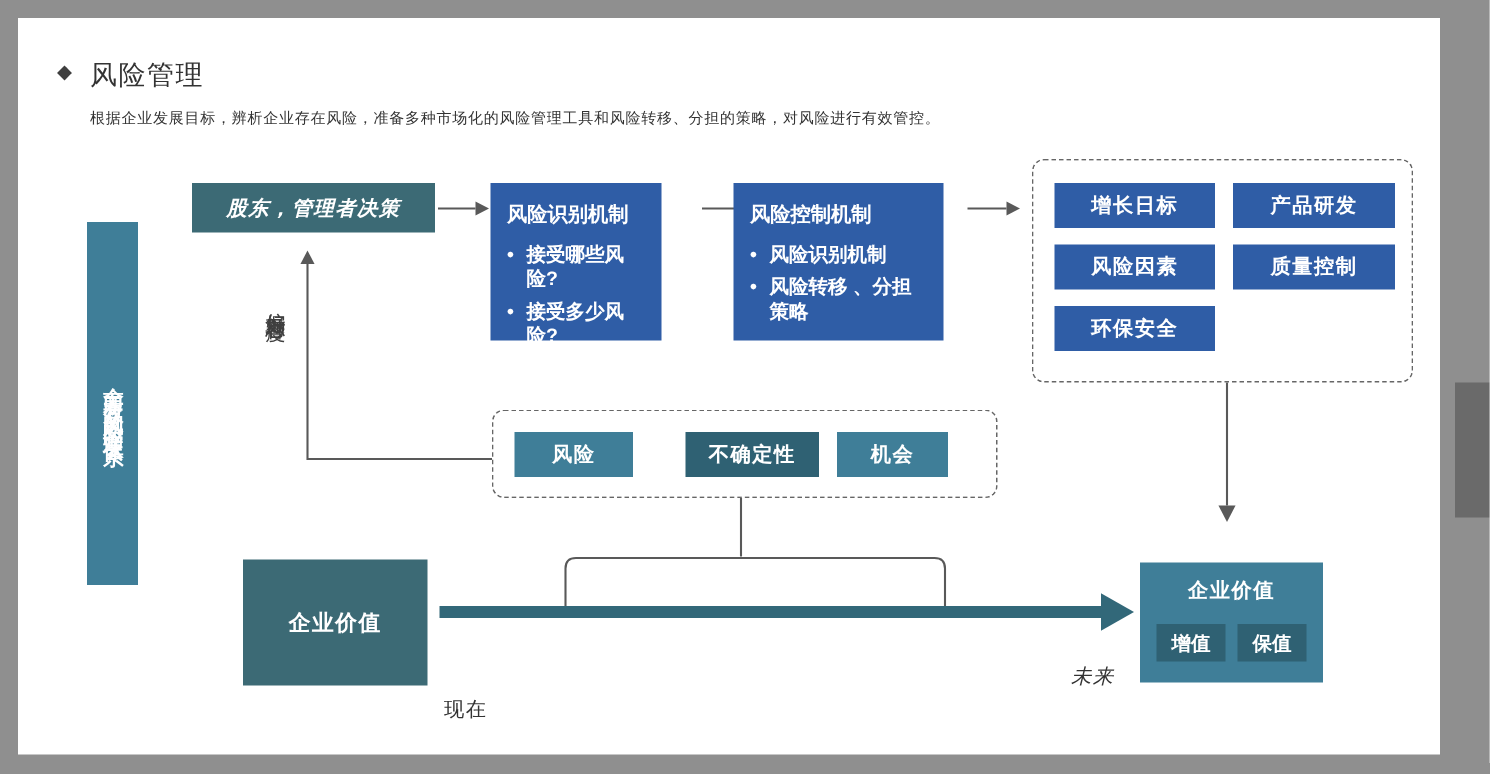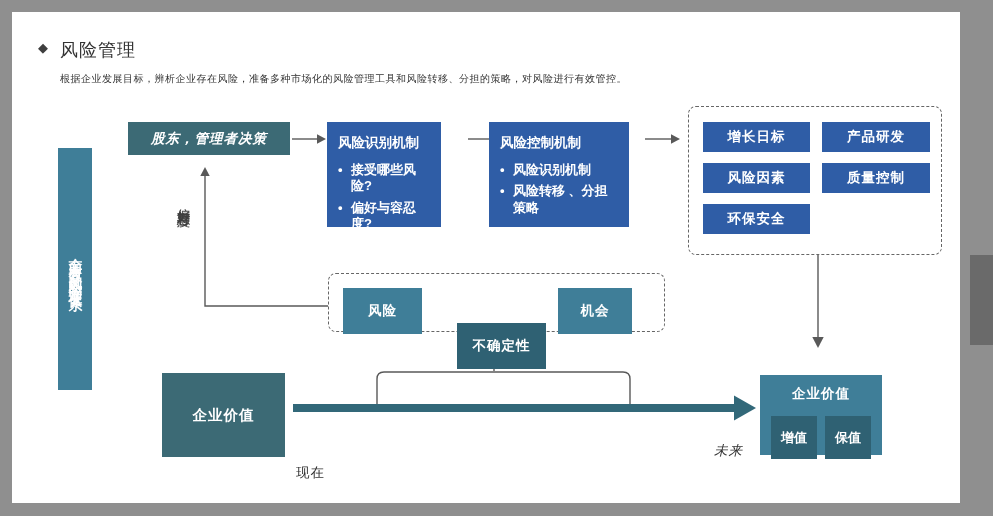--- a/index.html
+++ b/index.html
@@ -33,36 +33,36 @@
   .bullet-row{display:flex; line-height:1.25; margin-bottom:5px;}
   .bullet-row .dot{width:13px; flex:none;}
 
   .dashed{position:absolute; border:1.5px dashed #666; border-radius:8px; background:transparent;}
   .targets{left:688px; top:106px; width:254px; height:149px;
         display:grid; grid-template-columns:107px 108px; grid-auto-rows:30px;
         column-gap:12px; row-gap:11px; padding:15px 12px 0 14px;}
   .target-btn{background:var(--blue); color:#fff; font-weight:bold; font-size:13.5px;
         display:flex; align-items:center; justify-content:center; letter-spacing:1px;}
   .factors{left:328px; top:273px; width:337px; height:59px;}
-  .factor{position:absolute; height:46px; background:var(--teal); color:#fff; font-weight:bold;
+  .factor{position:absolute; height:30px; background:var(--teal); color:#fff; font-weight:bold;
         font-size:13.5px; display:flex; align-items:center; justify-content:center; letter-spacing:1px;}
   .factor.f0{left:343px; top:288px; width:79px;}
-  .factor.f1{left:457px; top:288px; width:89px; background:var(--tealdark);margin-top:35px;}
+  .factor.f1{left:457px; top:288px; width:89px; background:var(--tealdark);}
   .factor.f2{left:558px; top:288px; width:74px;}
 
   .pref{position:absolute; left:174px; top:198px; height:104px; display:flex; align-items:flex-start;}
   .pref span{writing-mode:vertical-rl; text-orientation:upright; font-size:13.5px; color:#3f3f3f; letter-spacing:1px;}
 
   .value-now{left:162px; top:373px; width:123px; height:84px; background:var(--slate);
         display:flex; align-items:center; justify-content:center; font-size:14.5px; letter-spacing:1px;}
   .value-future{left:760px; top:375px; width:122px; height:80px; background:var(--teal);
         display:flex; flex-direction:column; align-items:center; padding-top:10px;}
   .vf-title{font-size:13.5px; letter-spacing:1px;}
   .vf-btns{display:flex; gap:8px; margin-top:13px;}
-  .vf-btn{height:43px; background:var(--tealdark); color:#fff; font-weight:bold; font-size:13px;
+  .vf-btn{height:25px; background:var(--tealdark); color:#fff; font-weight:bold; font-size:13px;
         display:flex; align-items:center; justify-content:center; padding:0 10px;}
 
   .tlabel{position:absolute; font-size:13.5px; color:var(--text); letter-spacing:1px;}
   .now{left:296px; top:440px;margin-top:24px;}
   .future{left:714px; top:442px;font-style:italic;}
 </style>
 </head>
 <body>
 
 <div id="canvas">
@@ -102,21 +102,21 @@
   <div class="box decision">股东，管理者决策</div>
 
   <div class="box bluebox identify">
     <div class="bb-title">风险识别机制</div>
     <div class="bullet-row">
       <span class="dot">•</span>
       <span>接受哪些风险?</span>
     </div>
     <div class="bullet-row">
       <span class="dot">•</span>
-      <span>偏好与容忍度?</span>
+      <span>接受多少风险?</span>
     </div>
   </div>
 
   <div class="box bluebox control">
     <div class="bb-title">风险控制机制</div>
     <div class="bullet-row">
       <span class="dot">•</span>
       <span>风险识别机制</span>
     </div>
     <div class="bullet-row">

